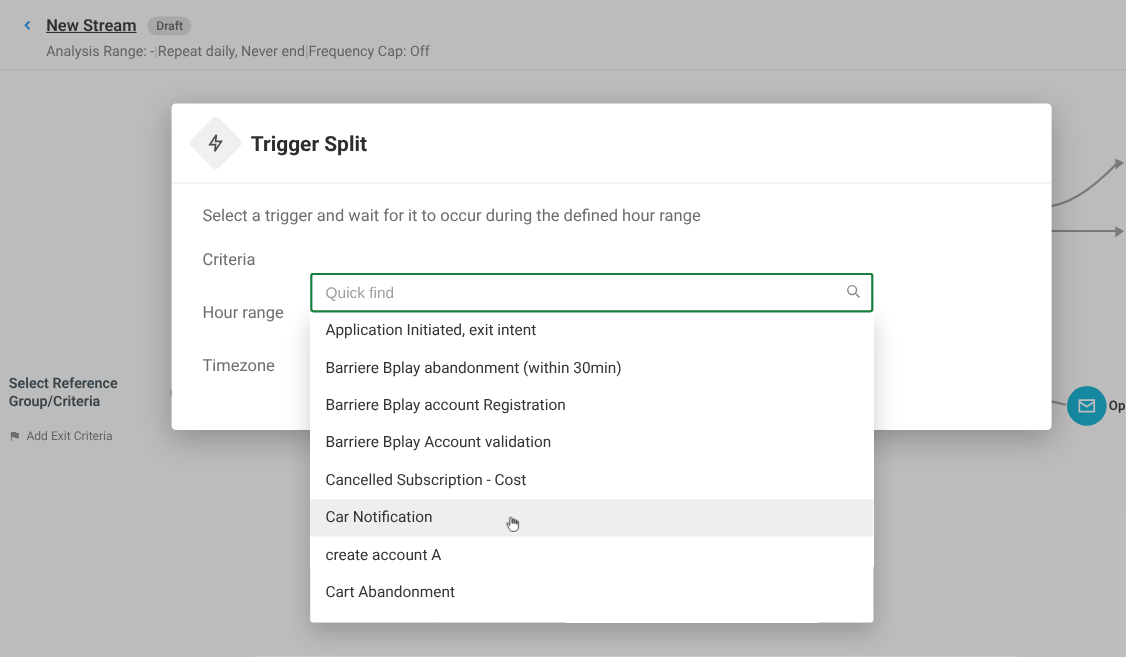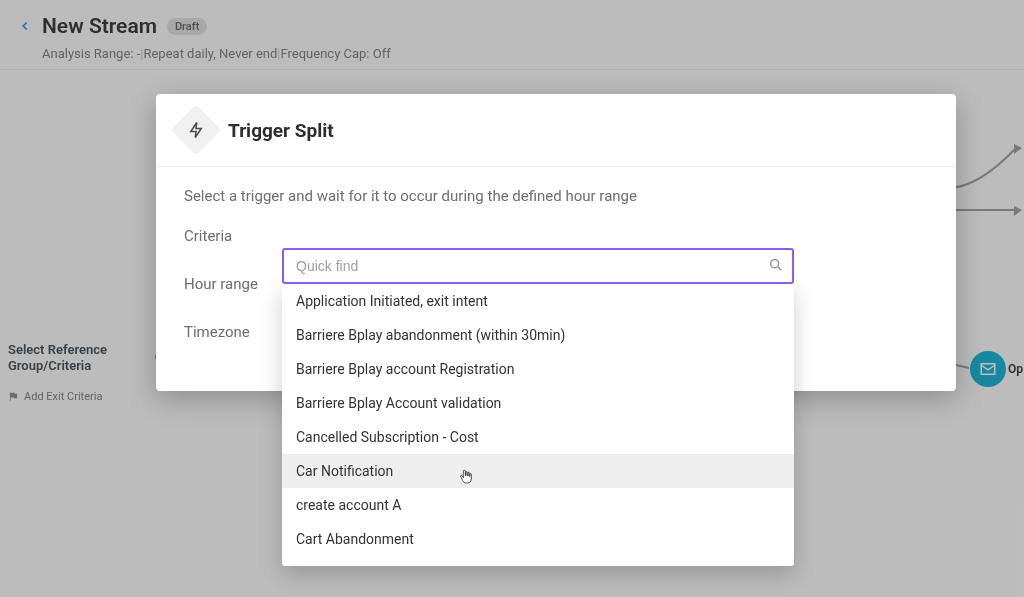--- a/index.html
+++ b/index.html
@@ -26,23 +26,24 @@
     display: flex;
     align-items: center;
     gap: 10px;
   }
   .back-chevron {
     width: 14px; height: 14px;
     color: #2196f3;
     cursor: pointer;
   }
   .title {
-    font-size: 21px;
+    font-size: 15px;
     font-weight: 600;
     color: #333;
+    text-decoration: underline;
   }
   .draft-badge {
     background: #e0e0e0;
     color: #616161;
     font-size: 11px;
     padding: 2px 8px;
     border-radius: 9px;
     font-weight: 500;
   }
   .header-row2 {
@@ -173,21 +174,21 @@
   .combo-wrap {
     position:absolute;
     left: 282px;
     top: 248px;
     width: 512px;
     z-index: 30;
   }
   .combo-input {
     width: 100%;
     height: 36px;
-    border: 2px solid #8b5cf6;
+    border: 2px solid #15803d;
     border-radius: 3px;
     padding: 0 34px 0 12px;
     font-size: 14px;
     color:#333;
     background:#fff;
     outline:none;
   }
   .combo-input::placeholder { color:#9e9e9e; }
   .combo-search-ico {
     position:absolute;

